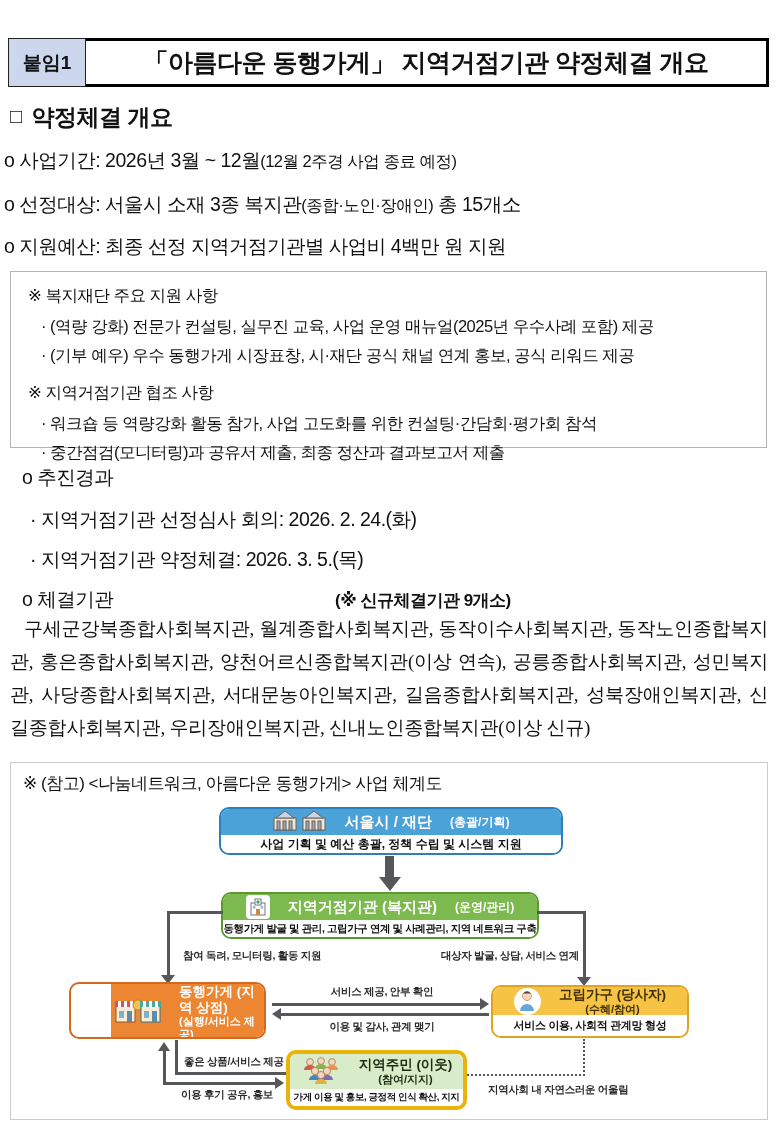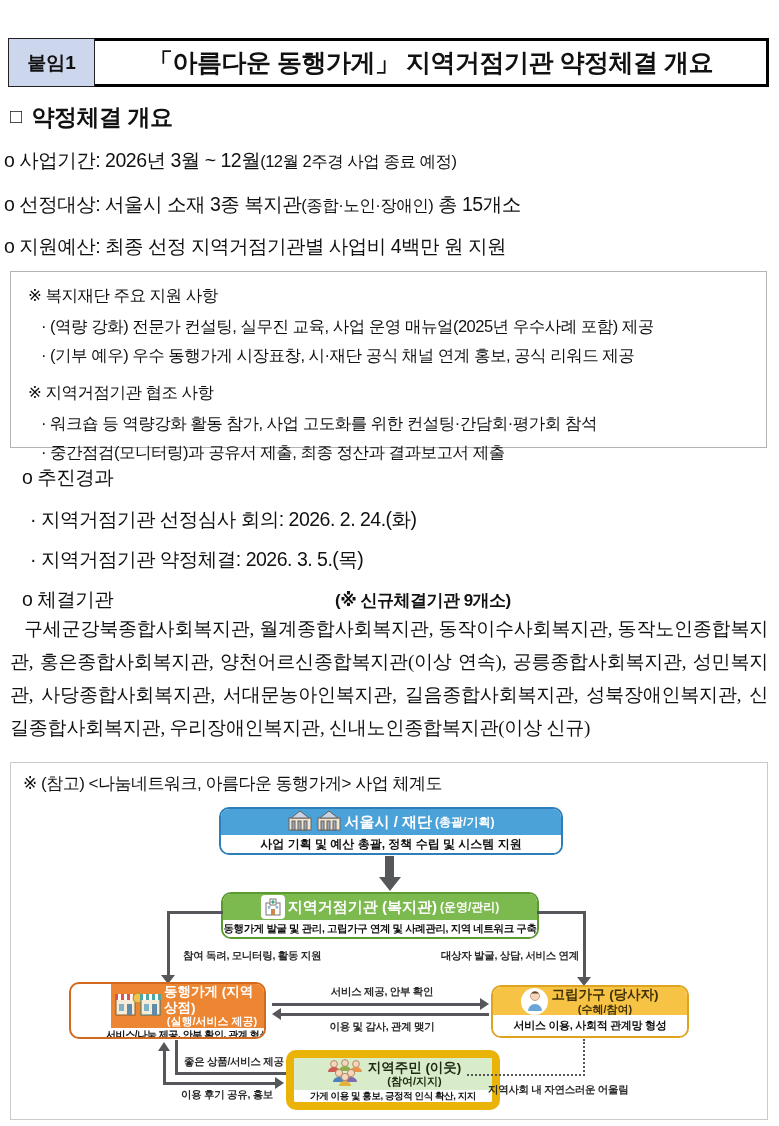--- a/index.html
+++ b/index.html
@@ -1,21 +1,21 @@
 <!DOCTYPE html>
 <html lang="ko"><head>
 <meta charset="utf-8">
 <style>
   html,body{margin:0;padding:0;background:#fff;}
   #page{position:relative;width:779px;height:1126px;background:#fff;overflow:hidden;
         font-family:"Liberation Sans","DejaVu Sans",sans-serif;color:#111;}
 
   
   .hdr{position:absolute;left:8px;top:38px;width:761px;height:49px;display:flex;box-sizing:border-box;}
-  .hdr-badge{width:87px;background:#ccd7ee;border:1.5px solid #222;box-sizing:border-box;
+  .hdr-badge{width:78px;background:#ccd7ee;border:1.5px solid #222;box-sizing:border-box;
              display:flex;align-items:center;justify-content:center;font-size:19px;font-weight:600;}
   .hdr-title{flex:1;border:3px solid #000;border-left:none;box-sizing:border-box;background:#fff;
              display:flex;align-items:center;justify-content:center;
              font-size:25px;font-weight:800;letter-spacing:-0.5px;white-space:nowrap;}
 
   
   .sec-head{position:absolute;left:10px;top:102px;display:flex;align-items:center;
             font-size:23px;font-weight:800;letter-spacing:-0.5px;}
   .sec-head .sq{font-size:20px;font-weight:400;margin-right:10px;transform:translateY(-1px);}
 
@@ -42,21 +42,21 @@
             font-size:19px;line-height:33px;letter-spacing:-0.2px;
             text-align:justify;word-break:break-all;text-indent:14px;}
 
   
   .diagram{position:absolute;left:10px;top:762px;width:758px;height:358px;box-sizing:border-box;
            border:1px solid #cbcbcb;background:#fff;}
   .diagram *{box-sizing:border-box;}
   .dg-caption{position:absolute;left:12px;top:9px;font-size:17px;font-weight:500;letter-spacing:-0.5px;white-space:nowrap;}
 
   .node{position:absolute;border-radius:10px;overflow:hidden;display:flex;flex-direction:column;background:#fff;}
-  .node-head{flex:1;display:flex;align-items:center;justify-content:center;gap:3px;padding:0 4px;}
+  .node-head{flex:1;display:flex;align-items:center;justify-content:center;gap:18px;padding:0 4px;}
   .node-title{font-weight:800;}
   .node-role{font-weight:600;}
   .node-desc{background:#fff;display:flex;align-items:center;justify-content:center;
              font-weight:700;color:#111;white-space:nowrap;}
   .tcol{display:flex;flex-direction:column;align-items:center;line-height:1.15;}
 
   .n-seoul{left:208px;top:44px;width:344px;height:48px;border:2px solid #2c7fb8;}
   .n-seoul .node-title{font-size:15px;color:#fff;}
   .n-seoul .node-role{font-size:12px;color:#fff;}
   .n-seoul .node-desc{height:18px;font-size:12px;}
@@ -69,21 +69,21 @@
   .n-store{left:58px;top:219px;width:197px;height:57px;border:2px solid #d2691f;padding-left:40px;}
   .n-store .node-title{font-size:13.5px;color:#fff;}
   .n-store .node-role{font-size:11px;color:#fff;font-weight:700;}
   .n-store .node-desc{height:16px;font-size:10px;letter-spacing:-0.4px;}
 
   .n-house{left:480px;top:222px;width:198px;height:53px;border:2px solid #dfa41f;}
   .n-house .node-title{font-size:13.5px;color:#40300a;}
   .n-house .node-role{font-size:11px;color:#40300a;font-weight:700;}
   .n-house .node-desc{height:31px;font-size:11px;letter-spacing:-0.3px;}
 
-  .n-res{left:275px;top:287px;width:214px;height:60px;border:8px solid #eab308;}
+  .n-res{left:275px;top:287px;width:181px;height:60px;border:4px solid #eab308;}
   .n-res .node-title{font-size:13.5px;color:#1e2a12;}
   .n-res .node-role{font-size:11px;color:#1e2a12;font-weight:700;}
   .n-res .node-desc{height:17px;font-size:9.5px;letter-spacing:-0.4px;}
 
   .chip{background:#fff;border-radius:4px;display:flex;align-items:center;justify-content:center;}
 
   
   .ln{position:absolute;background:#55575a;}
   .tri{position:absolute;width:0;height:0;}
   .tri-down{border-left:7px solid transparent;border-right:7px solid transparent;border-top:9px solid #55575a;}

